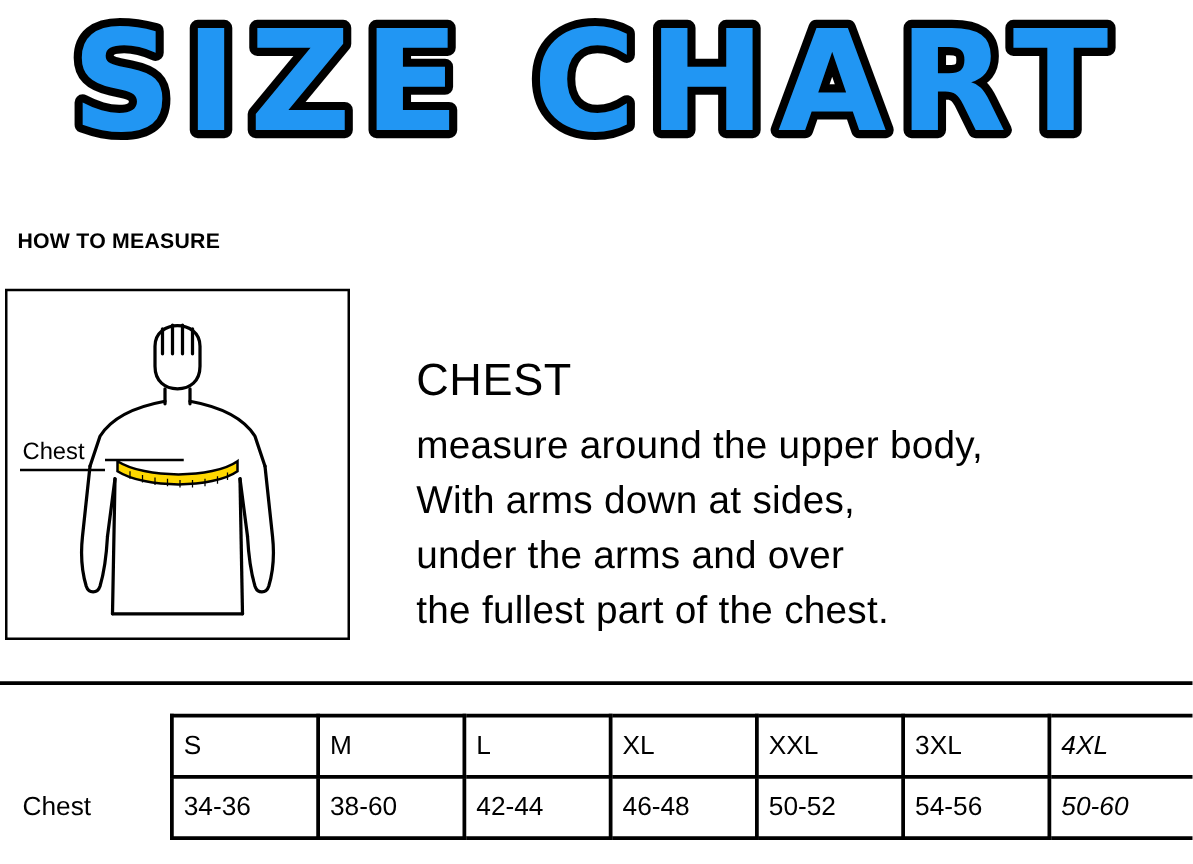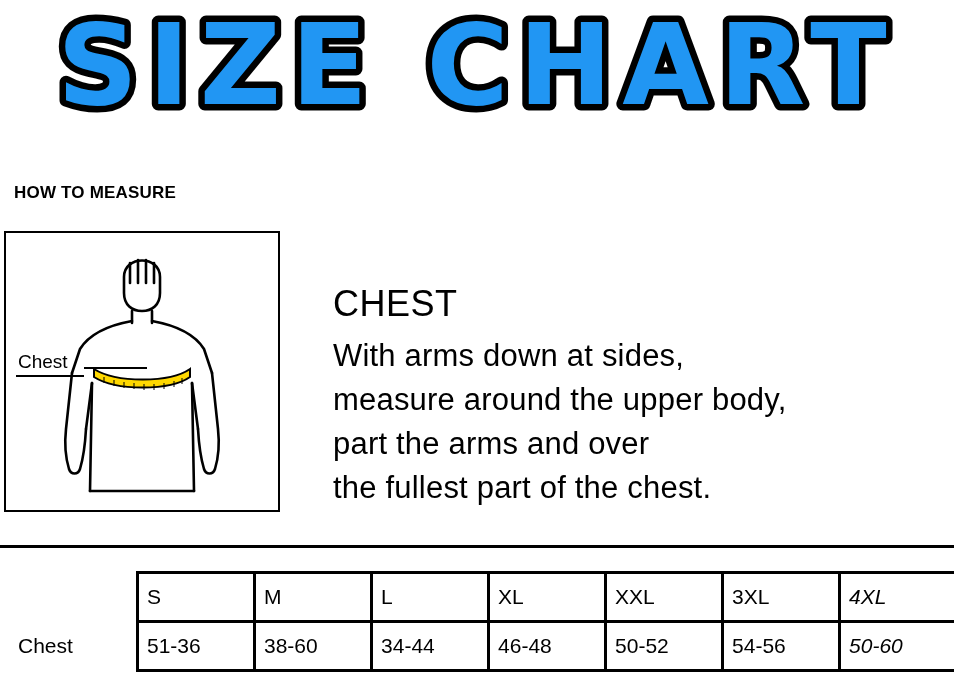--- a/index.html
+++ b/index.html
@@ -196,45 +196,45 @@
     </g>
   </svg>
 </div>
 <div class="chest-label">Chest</div>
 <div class="chest-label-underline"></div>
 <div class="chest-leader"></div>
 
 <div class="desc">
   <div class="desc-title">CHEST</div>
   <div class="desc-body">
+    <div>measure around the upper body,</div>
     <div>With arms down at sides,</div>
-    <div>measure around the upper body,</div>
-    <div>part the arms and over</div>
+    <div>under the arms and over</div>
     <div>the fullest part of the chest.</div>
   </div>
 </div>
 
 <div class="divider"></div>
 
 <table class="size-table">
   <tbody>
     <tr>
       <td class="corner"></td>
       <th>S</th>
       <th>M</th>
       <th>L</th>
       <th>XL</th>
       <th>XXL</th>
       <th>3XL</th>
       <th class="lastcol">4XL</th>
     </tr>
     <tr>
       <td class="rowhead">Chest</td>
-      <td>51-36</td>
+      <td>34-36</td>
       <td>38-60</td>
-      <td>34-44</td>
+      <td>42-44</td>
       <td>46-48</td>
       <td>50-52</td>
       <td>54-56</td>
       <td class="lastcol">50-60</td>
     </tr>
   </tbody>
 </table>
 
 </body></html>

